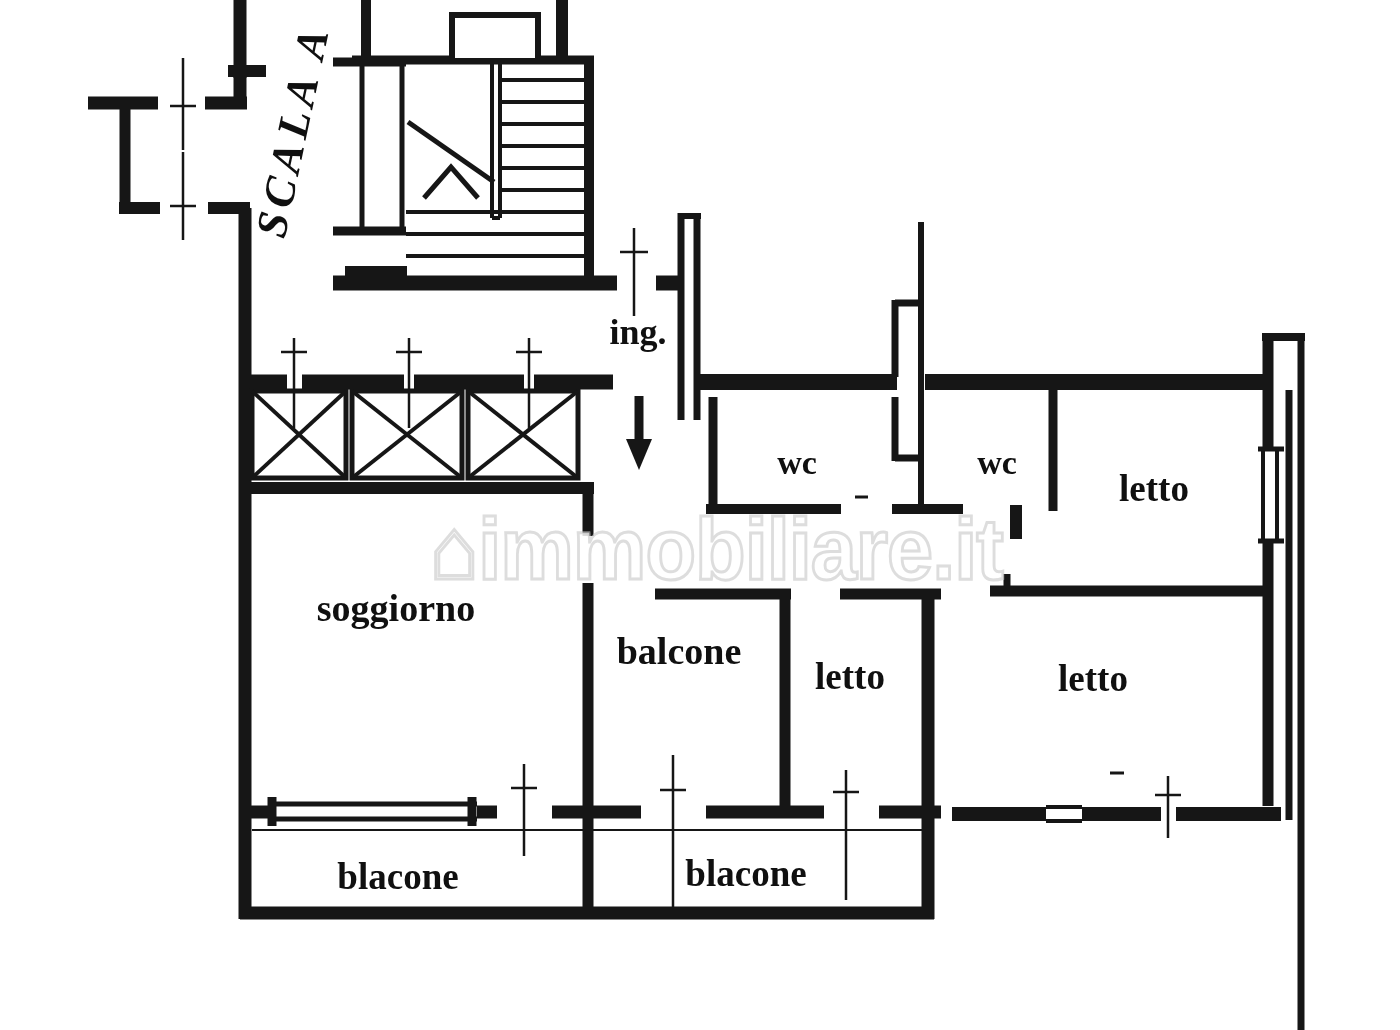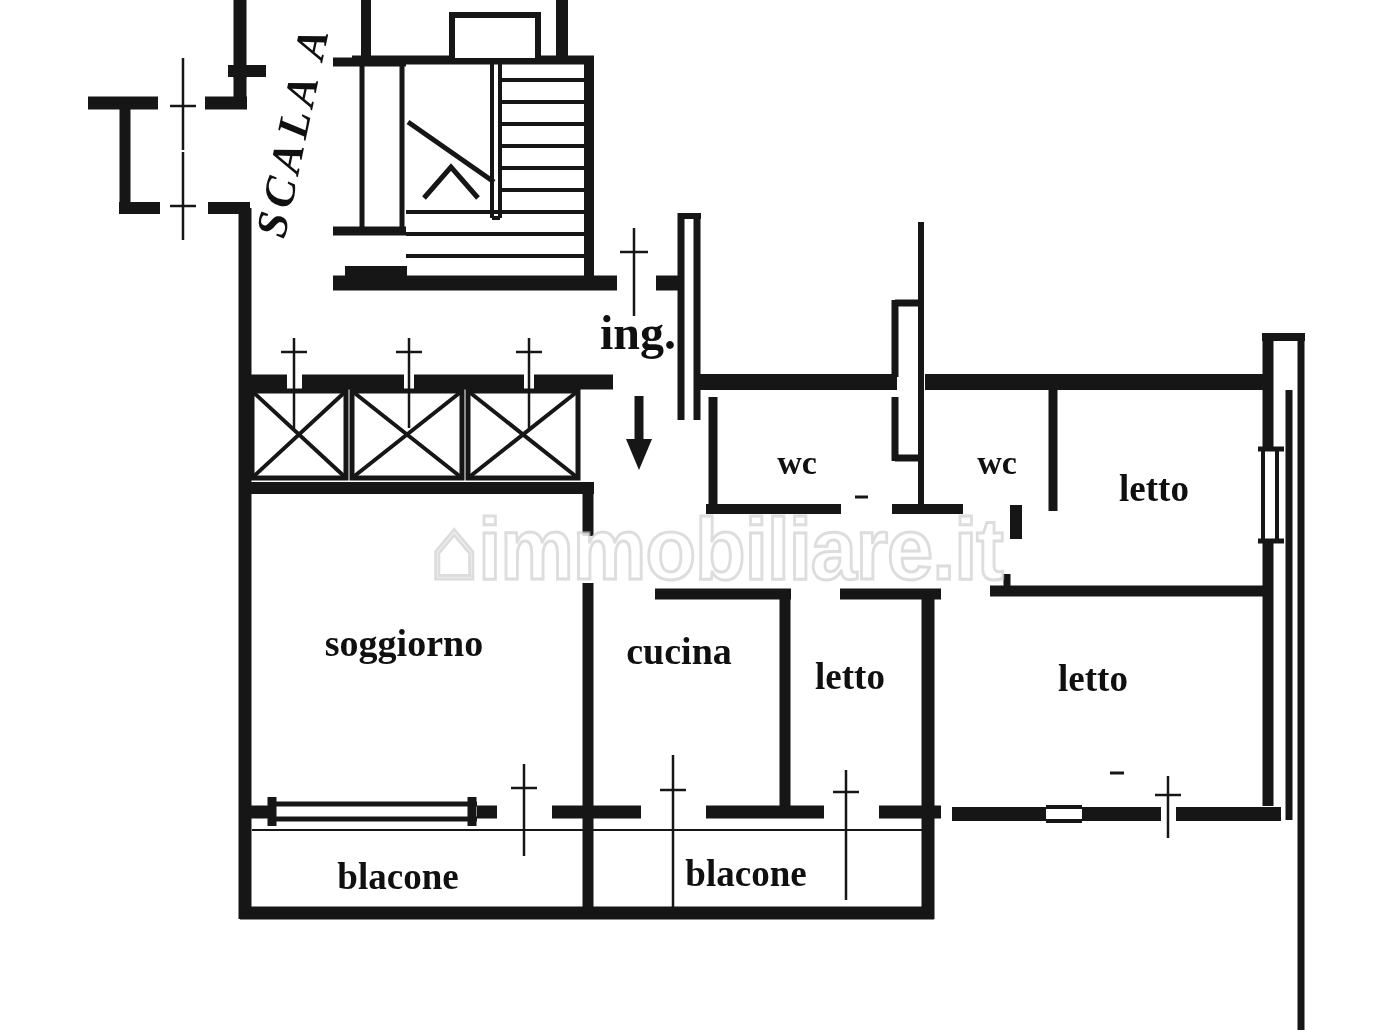--- a/index.html
+++ b/index.html
@@ -13,21 +13,21 @@
   .plan-svg{position:absolute;left:0;top:0;}
   .lbl{
     position:absolute;
     transform:translate(-50%,-50%);
     font-family:"Liberation Serif", serif;
     font-weight:bold;
     color:#101010;
     white-space:nowrap;
     z-index:30;
   }
-  .lbl-ing{font-size:48px;}
+  .lbl-ing{font-size:36px;}
   .lbl-wc{font-size:34px;text-align:center;}
   .lbl-room{font-size:38px;}
   .lbl-letto{font-size:37px;margin-top:24px;}
   .lbl-balc{font-size:37px;}
   .lbl-scala{
     font-size:44px;
     font-style:italic;
     letter-spacing:6px;
     transform:translate(-50%,-50%) rotate(-78deg);
   }
@@ -250,20 +250,20 @@
     </g>
   </svg>
 
   <div class="watermark"><span>⌂</span><span>immobiliare.it</span></div>
 
   <div class="lbl lbl-scala" style="left:293px;top:130px;">SCALA A</div>
   <div class="lbl lbl-ing" style="left:638px;top:332px;">ing.</div>
   <div class="lbl lbl-wc" style="left:797px;top:463px;">wc</div>
   <div class="lbl lbl-wc" style="left:997px;top:463px;">wc</div>
   <div class="lbl lbl-letto" style="left:1154px;top:464px;">letto</div>
-  <div class="lbl lbl-room" style="left:396px;top:643px;margin-left:8px;">soggiorno</div>
-  <div class="lbl lbl-room" style="left:679px;top:651px;">cucina</div>
+  <div class="lbl lbl-room" style="left:396px;top:608px;">soggiorno</div>
+  <div class="lbl lbl-room" style="left:679px;top:651px;">balcone</div>
   <div class="lbl lbl-letto" style="left:850px;top:652px;">letto</div>
   <div class="lbl lbl-letto" style="left:1093px;top:654px;">letto</div>
   <div class="lbl lbl-balc" style="left:398px;top:876px;">blacone</div>
   <div class="lbl lbl-balc" style="left:746px;top:873px;text-align:center;">blacone</div>
 
 </div>
 
 </body></html>

